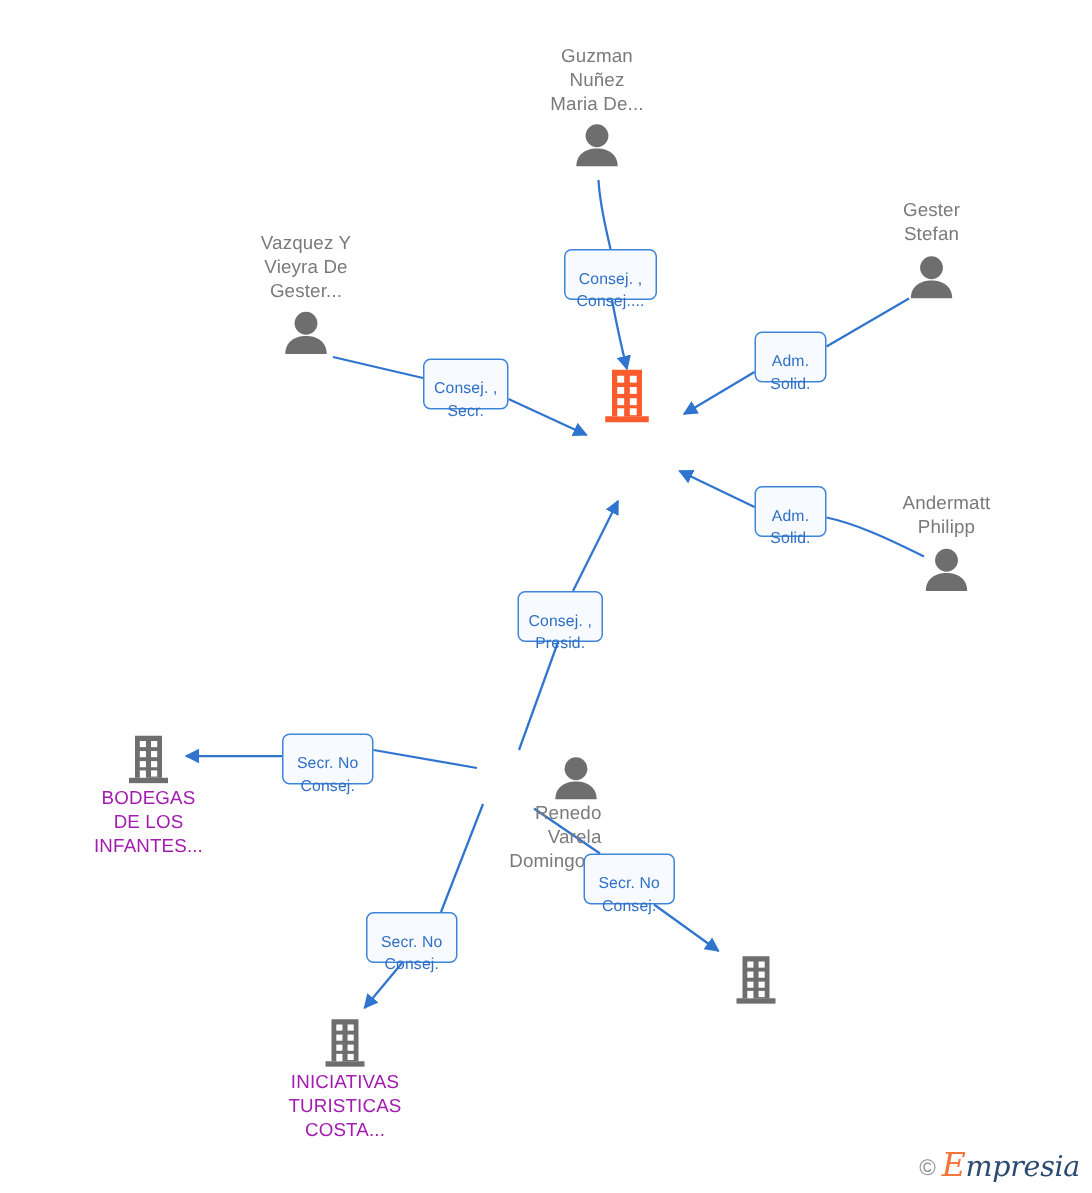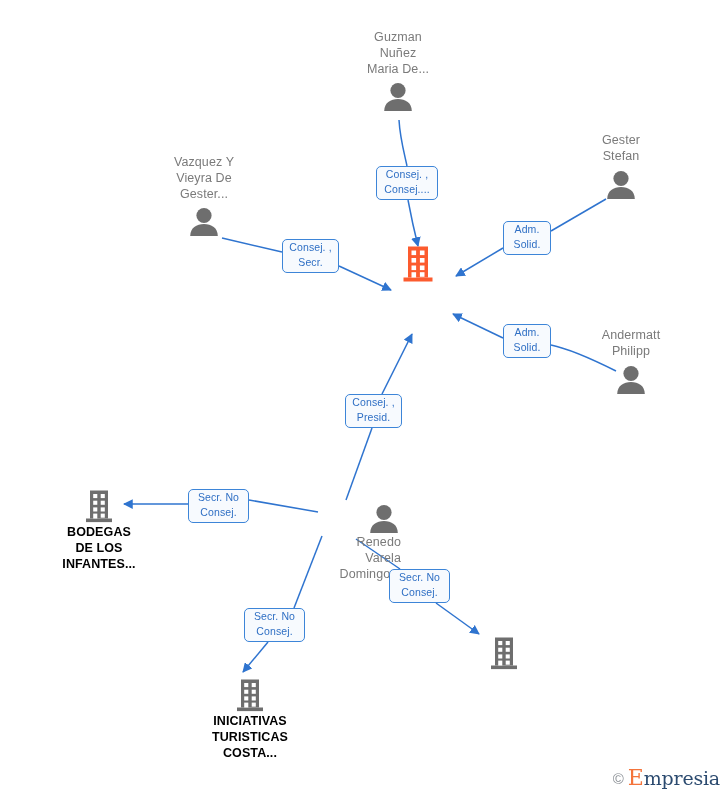--- a/index.html
+++ b/index.html
@@ -35,22 +35,21 @@
     text-align: center;
     line-height: 1.26;
   }
   .node-label {
     color: #7a7a7a;
     font-size: 12.5px;
     letter-spacing: 0.1px;
     white-space: pre-line;
   }
   .node-label.company-name {
-    color: #000000;
-    font-weight: bold;
+    color: #a21caf;
   }
   .node-label.center-name {
     color: #6d6d6d;
     font-size: 13.5px;
     letter-spacing: 0.4px;
   }
   .node-icon {
     display: block;
     margin: 0 auto;
     line-height: 0;
@@ -62,21 +61,21 @@
   .chip {
     position: absolute;
     box-sizing: border-box;
     border: 1.2px solid #3d85d8;
     border-radius: 5px;
     background: #f7fafe;
     color: #2f6fc4;
     font-size: 10.5px;
     text-align: center;
     line-height: 1.45;
-    padding: 0 5px 4px 5px;
+    padding: 12px 5px 4px 5px;
     white-space: pre-line;
     letter-spacing: 0.1px;
   }
 
   
   #watermark {
     position: absolute;
     right: 8px;
     bottom: 6px;
     display: flex;
@@ -84,20 +83,21 @@
     gap: 4px;
     user-select: none;
   }
   #watermark .copy {
     color: #8a8f95;
     font-size: 15px;
     line-height: 1;
   }
   #watermark .wordmark {
     font-family: "DejaVu Serif", serif;
+    font-style: italic;
     font-size: 19px;
     color: #2b4a6f;
     line-height: 1;
     letter-spacing: -0.2px;
   }
   #watermark .wordmark .cap {
     color: #f4743b;
     font-size: 22px;
   }
 </style>
@@ -226,21 +226,21 @@
         <rect x="16.7" y="18.4" width="4.1" height="4.1" fill="#ffffff"></rect>
         <rect x="9.2" y="24.6" width="4.1" height="4.9" fill="#ffffff"></rect>
         <rect x="16.7" y="24.6" width="4.1" height="4.1" fill="#ffffff"></rect>
       </svg>
     </span>
     <div class="node-label company-name">BODEGAS
 DE LOS
 INFANTES...</div>
   </div>
 
-  <div class="node label-below" style="left:250px; top:678px;">
+  <div class="node label-below" style="left:230px; top:678px;">
     <span class="node-icon">
       <svg width="30" height="34" viewBox="0 0 30 34" xmlns="http://www.w3.org/2000/svg">
         <rect x="6" y="1.5" width="18" height="28" fill="#6e6e6e"></rect>
         <rect x="2" y="29.5" width="26" height="3.6" fill="#6e6e6e"></rect>
         <rect x="9.2" y="5" width="4.1" height="4.1" fill="#ffffff"></rect>
         <rect x="16.7" y="5" width="4.1" height="4.1" fill="#ffffff"></rect>
         <rect x="9.2" y="11.7" width="4.1" height="4.1" fill="#ffffff"></rect>
         <rect x="16.7" y="11.7" width="4.1" height="4.1" fill="#ffffff"></rect>
         <rect x="9.2" y="18.4" width="4.1" height="4.1" fill="#ffffff"></rect>
         <rect x="16.7" y="18.4" width="4.1" height="4.1" fill="#ffffff"></rect>

